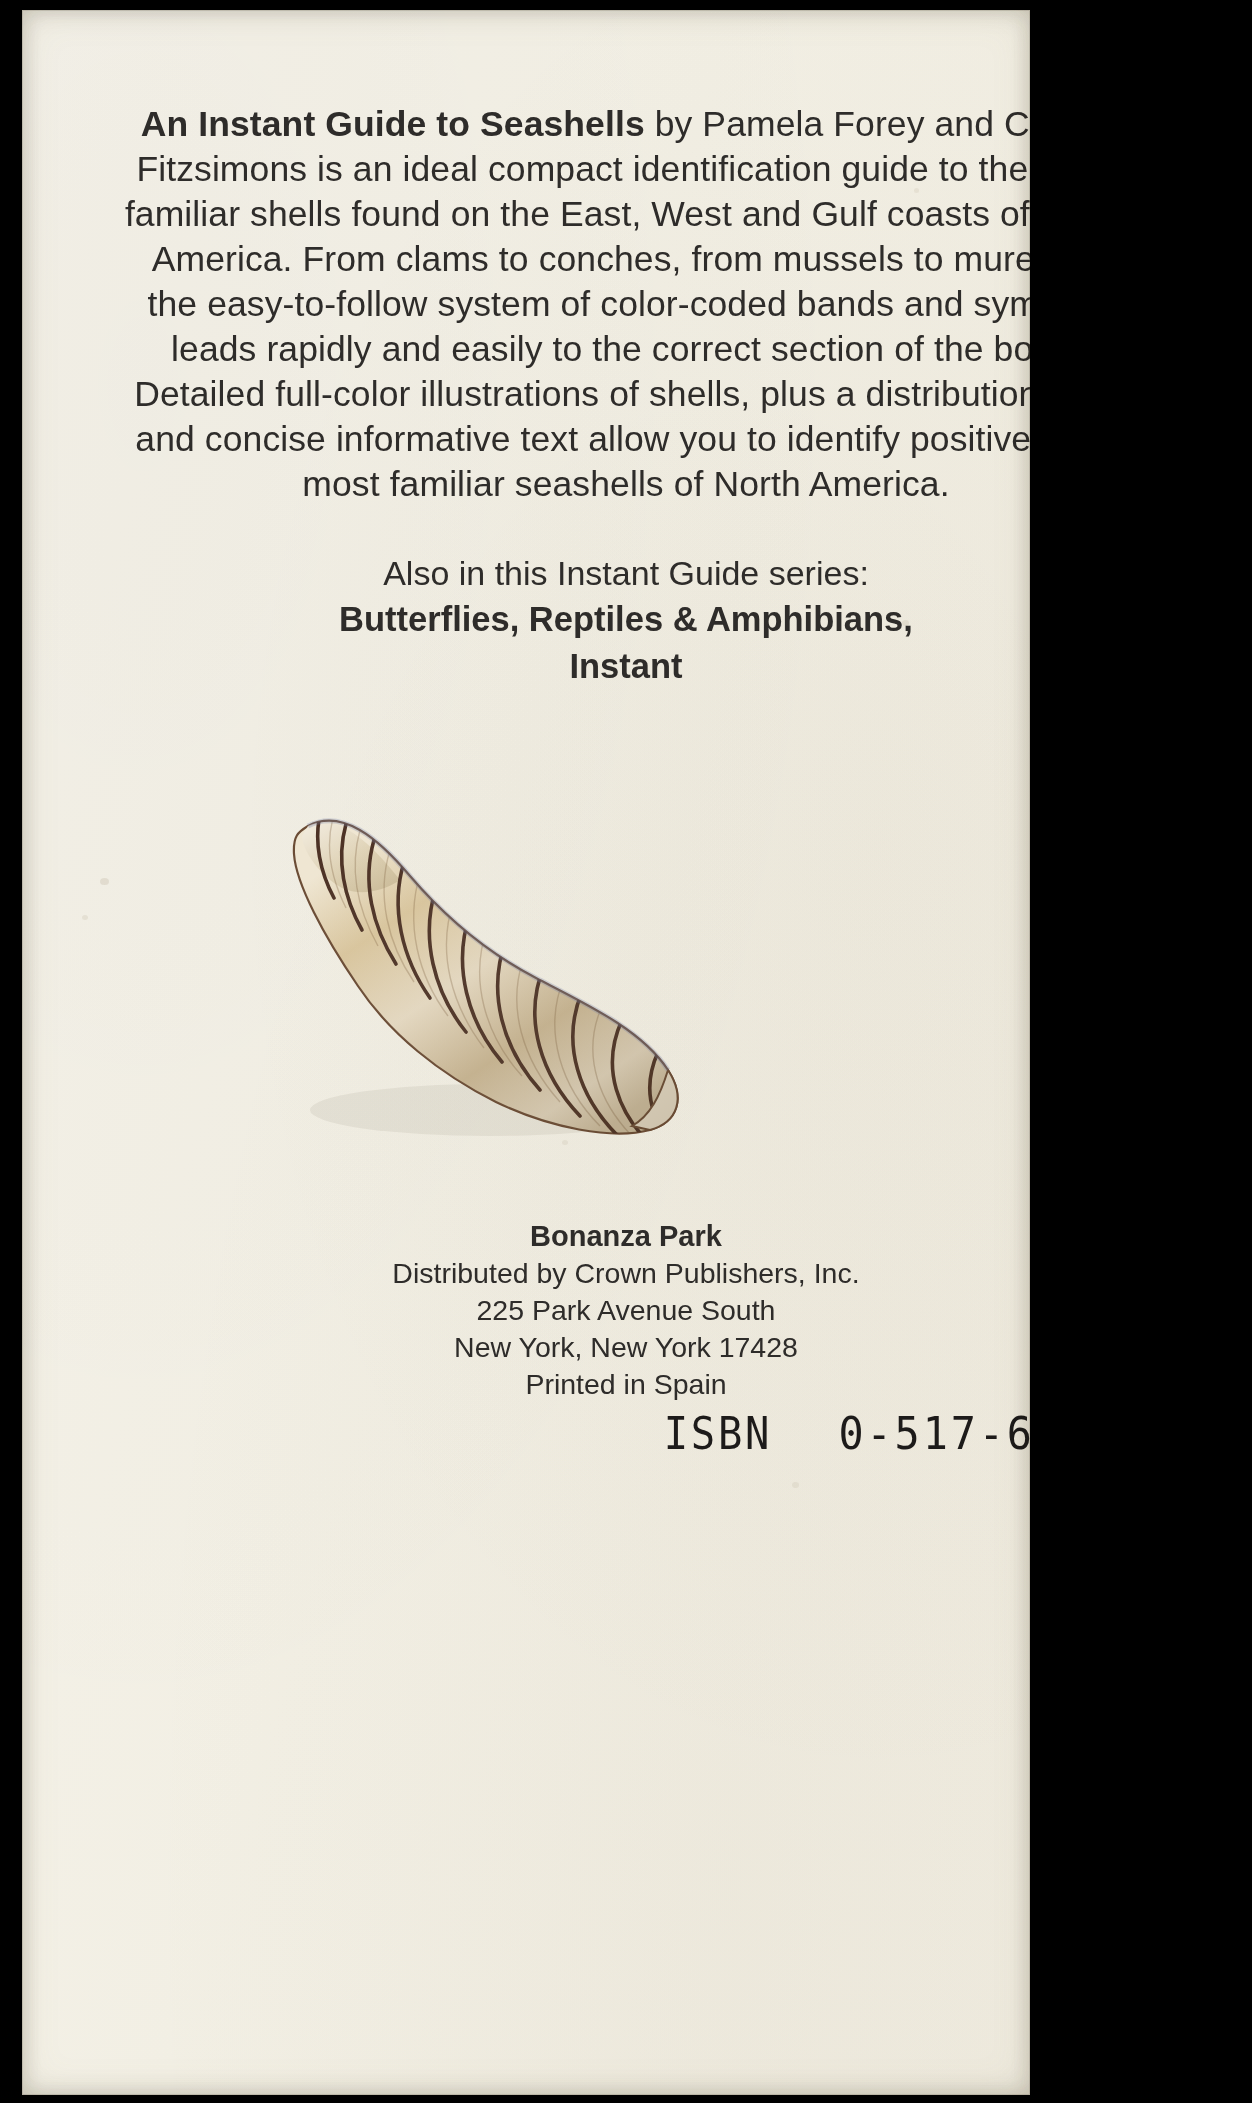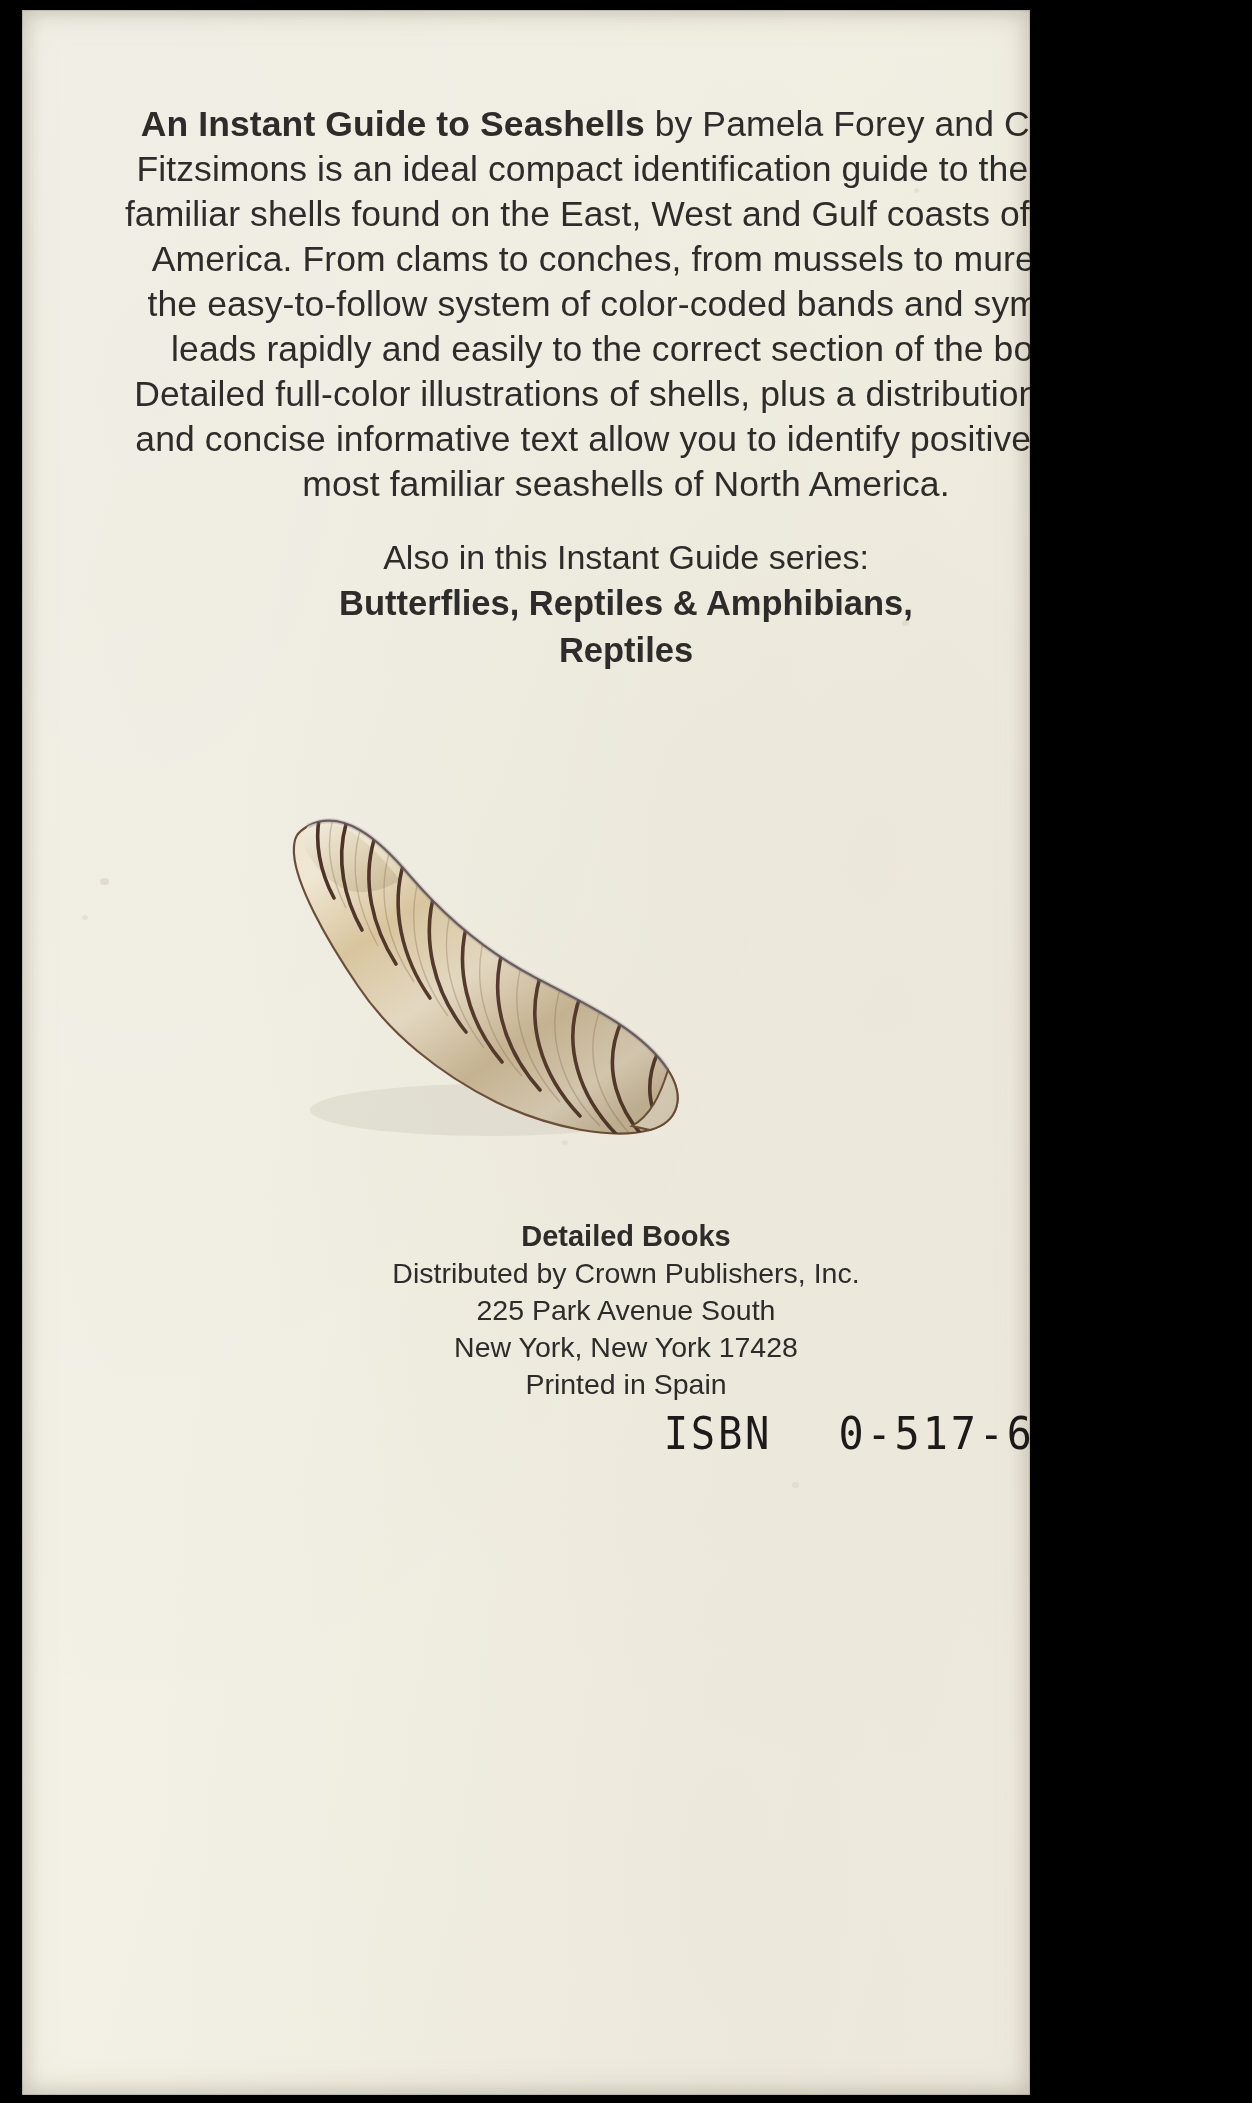--- a/index.html
+++ b/index.html
@@ -57,20 +57,21 @@
     position: absolute;
     left: 140px;
     top: 525px;
     width: 928px;
     text-align: center;
     color: #2e2c2a;
   }
   .also-intro {
     font-size: 34px;
     line-height: 44px;
+    margin-top: 16px;
   }
   .also-list {
     font-size: 34.5px;
     line-height: 45px;
     font-weight: bold;
     margin-top: 2px;
   }
 
   
   #shell-illustration {
@@ -141,21 +142,21 @@
   <div class="speck" style="left:880px; top:610px; width:7px; height:6px; opacity:.35;"></div>
   <div class="speck" style="left:1155px; top:1095px; width:8px; height:7px; opacity:.4;"></div>
   <div class="speck" style="left:540px; top:1130px; width:6px; height:5px; opacity:.3;"></div>
   <div class="speck" style="left:770px; top:1472px; width:7px; height:6px; opacity:.3;"></div>
 
   <p class="blurb"><span class="lead">An Instant Guide to Seashells</span><span> by Pamela Forey and Cecilia Fitzsimons is an ideal compact identification guide to the most familiar shells found on the East, West and Gulf coasts of North America. From clams to conches, from mussels to murexes, the easy-to-follow system of color-coded bands and symbols leads rapidly and easily to the correct section of the book. Detailed full-color illustrations of shells, plus a distribution map and concise informative text allow you to identify positively the most familiar seashells of North America.</span></p>
 
   <div class="also-block">
     <div class="also-intro">Also in this Instant Guide series:</div>
     <div class="also-list">Butterflies, Reptiles &amp; Amphibians,</div>
-    <div class="also-list">Reptiles</div>
+    <div class="also-list">Instant</div>
   </div>
 
   <div id="shell-illustration">
     <svg width="480" height="380" viewBox="0 0 480 380" xmlns="http://www.w3.org/2000/svg" aria-label="seashell">
       <defs>
         <linearGradient id="shellBody" x1="0.15" y1="0.1" x2="0.85" y2="0.95">
           <stop offset="0%" stop-color="#efe6d2"></stop>
           <stop offset="22%" stop-color="#d9c59c"></stop>
           <stop offset="45%" stop-color="#e8dcc4"></stop>
           <stop offset="68%" stop-color="#cbb894"></stop>
@@ -221,21 +222,21 @@
                C 336 224 392 250 418 290 C 436 318 428 342 400 350
                C 362 360 300 348 246 322 C 190 294 140 254 108 206
                C 74 156 46 104 44 74 C 43 56 48 52 58 46 Z" fill="url(#shellShadow)"></path>
 
       <path d="M 58 46 C 92 28 128 58 160 96 C 196 138 236 172 286 198
                C 336 224 392 250 418 290" fill="none" stroke="rgba(120,130,170,0.28)" stroke-width="5"></path>
     </svg>
   </div>
 
   <div class="pub-block">
-    <div class="pub-name">Detailed Books</div>
+    <div class="pub-name">Bonanza Park</div>
     <div>Distributed by Crown Publishers, Inc.</div>
     <div>225 Park Avenue South</div>
     <div>New York, New York 17428</div>
     <div>Printed in Spain</div>
   </div>
 
   <div class="isbn-row">
     <span class="isbn-label">ISBN</span>
     <span class="isbn-number">0-517-63548-8</span>
   </div>

